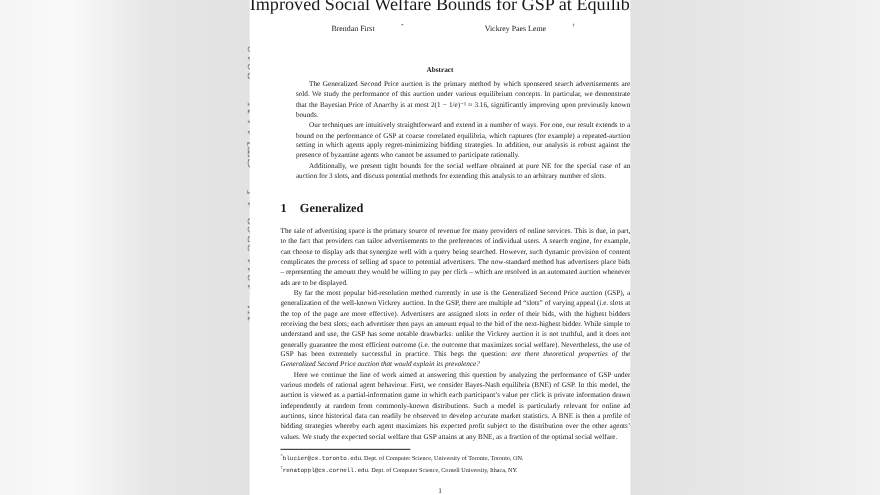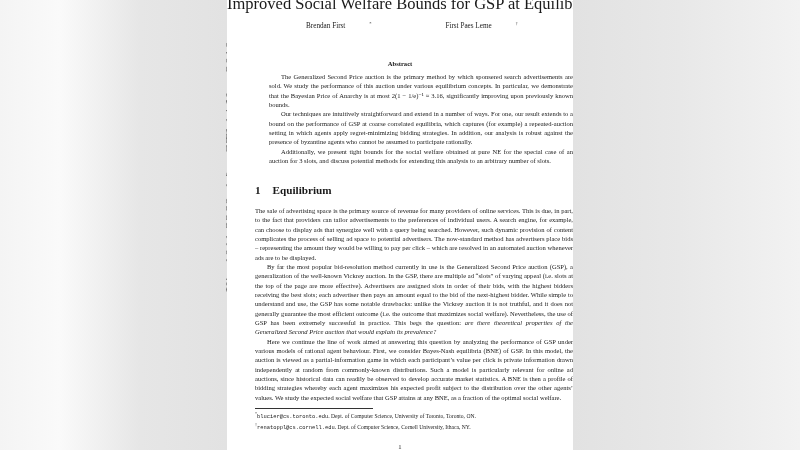--- a/index.html
+++ b/index.html
@@ -64,32 +64,32 @@
 </head>
 <body>
 
 <div class="arxiv">arXiv:1011.3268v1  [cs.GT]  14 Nov 2010</div>
 
 <div class="page">
   <div class="title">Improved Social Welfare Bounds for GSP at Equilibrium</div>
 
   <div class="authors">
     <span><span>Brendan First</span><sup>*</sup></span>
-    <span><span>First Paes Leme</span><sup>†</sup></span>
+    <span><span>Vickrey Paes Leme</span><sup>†</sup></span>
   </div>
 
   <div class="abs-head">Abstract</div>
   <div class="abstract">
     <p>The Generalized Second Price auction is the primary method by which sponsered search advertisements are sold. We study the performance of this auction under various equilibrium concepts. In particular, we demonstrate that the Bayesian Price of Anarchy is at most 2(1 − 1/e)⁻¹ ≈ 3.16, significantly improving upon previously known bounds.</p>
     <p>Our techniques are intuitively straightforward and extend in a number of ways. For one, our result extends to a bound on the performance of GSP at coarse correlated equilibria, which captures (for example) a repeated-auction setting in which agents apply regret-minimizing bidding strategies. In addition, our analysis is robust against the presence of byzantine agents who cannot be assumed to participate rationally.</p>
     <p>Additionally, we present tight bounds for the social welfare obtained at pure NE for the special case of an auction for 3 slots, and discuss potential methods for extending this analysis to an arbitrary number of slots.</p>
   </div>
 
   <div class="section">
-    <span class="num">1</span><span>Equilibrium</span>
+    <span class="num">1</span><span>Generalized</span>
   </div>
 
   <div class="body">
     <p class="noind">The sale of advertising space is the primary source of revenue for many providers of online services. This is due, in part, to the fact that providers can tailor advertisements to the preferences of individual users. A search engine, for example, can choose to display ads that synergize well with a query being searched. However, such dynamic provision of content complicates the process of selling ad space to potential advertisers. The now-standard method has advertisers place bids – representing the amount they would be willing to pay per click – which are resolved in an automated auction whenever ads are to be displayed.</p>
     <p><span>By far the most popular bid-resolution method currently in use is the Generalized Second Price auction (GSP), a generalization of the well-known Vickrey auction. In the GSP, there are multiple ad “slots” of varying appeal (i.e. slots at the top of the page are more effective). Advertisers are assigned slots in order of their bids, with the highest bidders receiving the best slots; each advertiser then pays an amount equal to the bid of the next-highest bidder. While simple to understand and use, the GSP has some notable drawbacks: unlike the Vickrey auction it is not truthful, and it does not generally guarantee the most efficient outcome (i.e. the outcome that maximizes social welfare). Nevertheless, the use of GSP has been extremely successful in practice. This begs the question: </span><em>are there theoretical properties of the Generalized Second Price auction that would explain its prevalence?</em></p>
     <p>Here we continue the line of work aimed at answering this question by analyzing the performance of GSP under various models of rational agent behaviour. First, we consider Bayes-Nash equilibria (BNE) of GSP. In this model, the auction is viewed as a partial-information game in which each participant’s value per click is private information drawn independently at random from commonly-known distributions. Such a model is particularly relevant for online ad auctions, since historical data can readily be observed to develop accurate market statistics. A BNE is then a profile of bidding strategies whereby each agent maximizes his expected profit subject to the distribution over the other agents’ values. We study the expected social welfare that GSP attains at any BNE, as a fraction of the optimal social welfare.</p>
   </div>
 
   <div class="fnrule"></div>
   <div class="footnotes">

